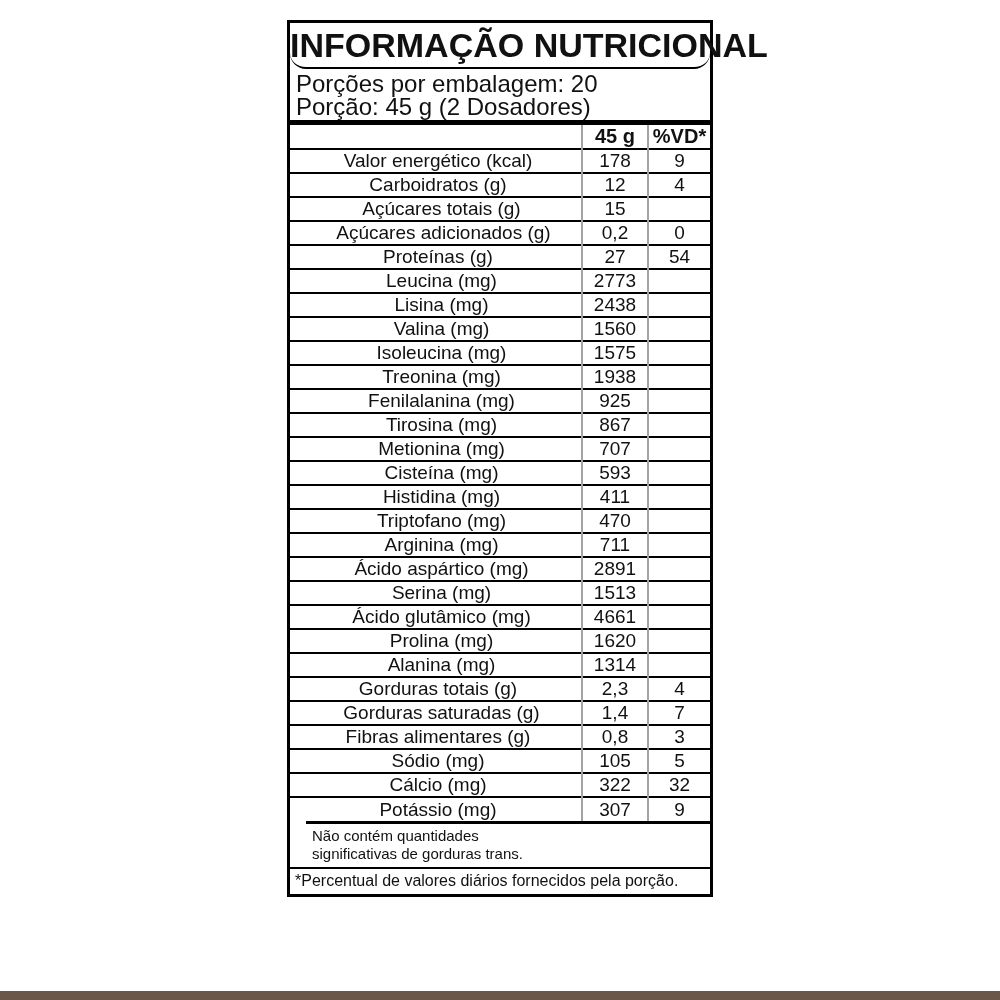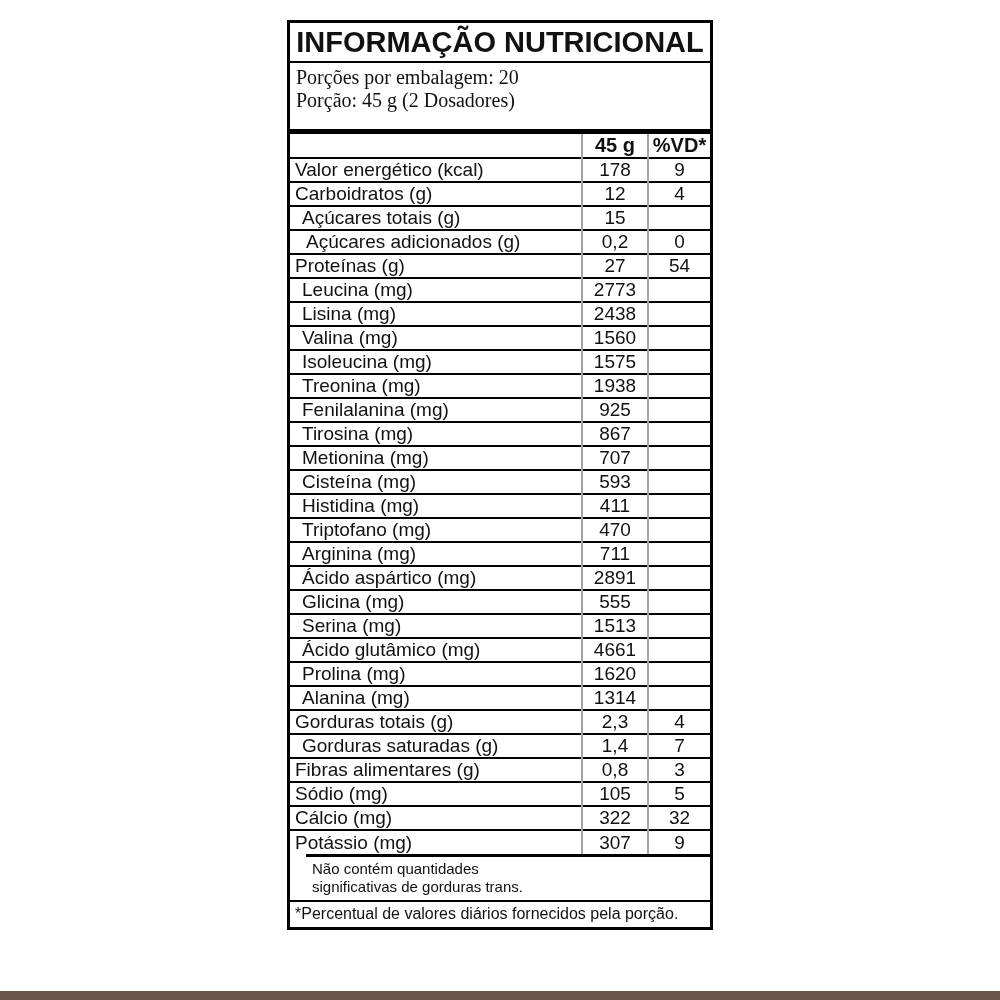--- a/index.html
+++ b/index.html
@@ -12,34 +12,34 @@
     position: relative;
   }
   .label-box {
     position: absolute;
     left: 287px; top: 20px;
     width: 426px;
     border: 3px solid #000;
     background: #fff;
   }
   .label-title {
-    font-size: 29px;
+    font-size: 34px;
     font-weight: bold;
     text-align: center;
     padding: 3px 0 2px 0;
     border-bottom: 2px solid #000;
     letter-spacing: 0px;
     white-space: nowrap;
+    border-radius: 16px;
   }
   .serving-info {
-    font-size: 20px;
+    font-size: 24px;
     line-height: 23px;
-    padding: 3px 6px 17px 6px;
+    padding: 3px 6px 2px 6px;
     border-bottom: 5px solid #000;
-    font-family: Liberation Serif, serif;
   }
   table.nutri {
     width: 100%;
     border-collapse: collapse;
     table-layout: fixed;
   }
   table.nutri col.c-label { width: auto; }
   table.nutri col.c-amount { width: 66px; }
   table.nutri col.c-vd { width: 62px; }
   table.nutri th, table.nutri td {
@@ -52,21 +52,21 @@
     white-space: nowrap;
   }
   table.nutri thead th {
     font-size: 20px;
     font-weight: bold;
     text-align: center;
     height: 23px;
   }
   table.nutri tbody td { border-top: 2px solid #000; }
   table.nutri .v-sep { border-left: 2px solid #a3a3a3; text-align: center; }
-  table.nutri td.row-label { text-align: left; padding-left: 5px; }
+  table.nutri td.row-label { text-align: center; padding-left: 5px; }
   table.nutri td.row-label.indent-1 { padding-left: 12px; margin-left: 32px; }
   table.nutri td.row-label.indent-2 { padding-left: 16px; }
   .trans-note {
     border-top: 3px solid #000;
     font-size: 15px;
     line-height: 18px;
     padding: 3px 6px 4px 6px;
     margin-left: 16px;
   }
   .footnote {
@@ -192,25 +192,20 @@
       <td class="row-label indent-1">Arginina (mg)</td>
       <td class="v-sep">711</td>
       <td class="v-sep"></td>
     </tr>
         <tr>
       <td class="row-label indent-1">Ácido aspártico (mg)</td>
       <td class="v-sep">2891</td>
       <td class="v-sep"></td>
     </tr>
         <tr>
-      <td class="row-label indent-1">Glicina (mg)</td>
-      <td class="v-sep">555</td>
-      <td class="v-sep"></td>
-    </tr>
-        <tr>
       <td class="row-label indent-1">Serina (mg)</td>
       <td class="v-sep">1513</td>
       <td class="v-sep"></td>
     </tr>
         <tr>
       <td class="row-label indent-1">Ácido glutâmico (mg)</td>
       <td class="v-sep">4661</td>
       <td class="v-sep"></td>
     </tr>
         <tr>

